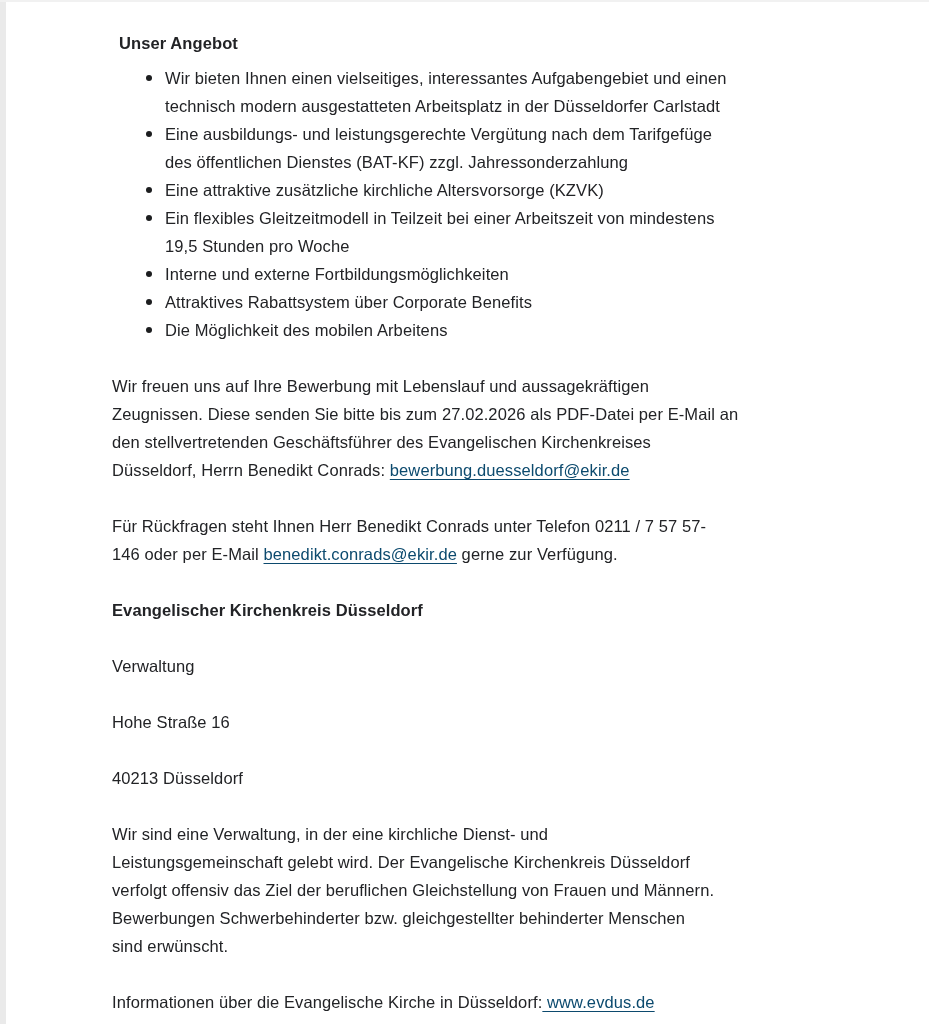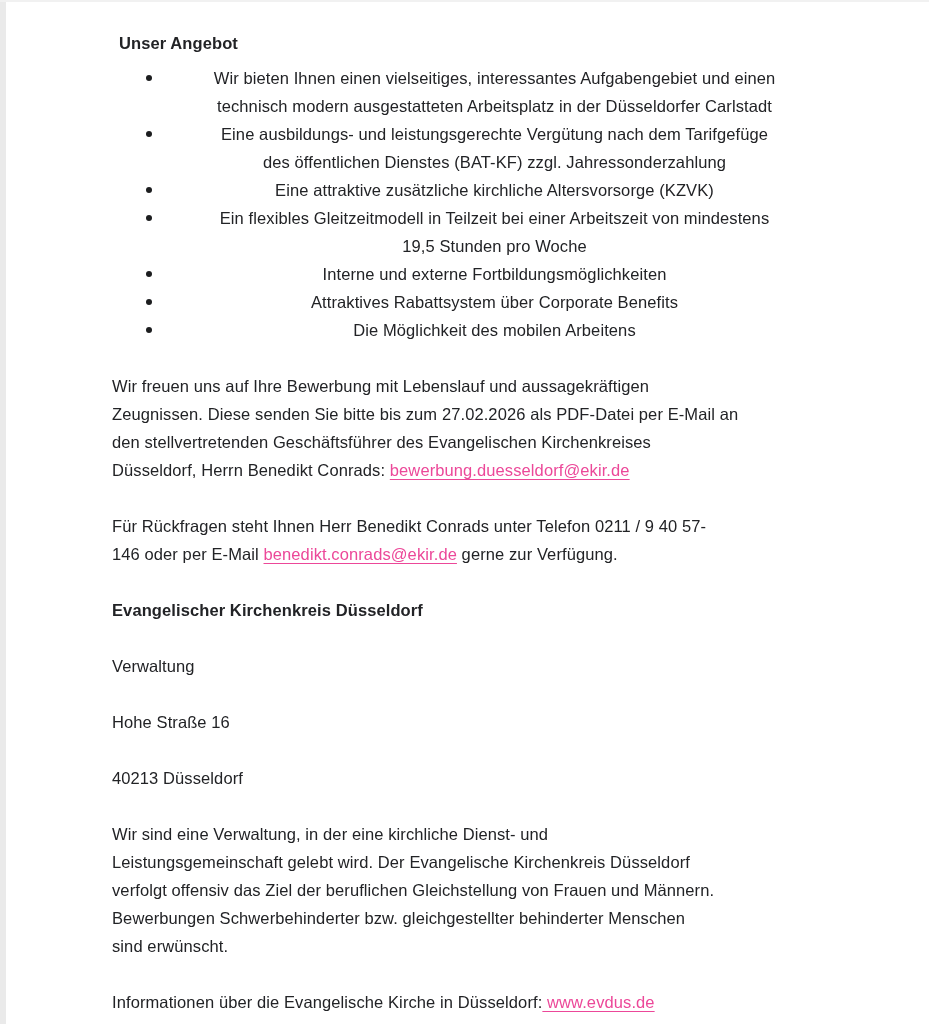--- a/index.html
+++ b/index.html
@@ -41,42 +41,41 @@
     font-size: 16.5px;
     line-height: 28px;
     font-weight: bold;
     margin: 7px;
     white-space: pre-line;
   }
   ul.benefits {
     list-style: none;
     margin: 0;
     padding: 0;
-    text-align: center;
   }
   ul.benefits li {
     position: relative;
     padding-left: 53px;
   }
   ul.benefits li .dot {
     position: absolute;
     left: 34px;
     top: 11px;
     width: 6px;
     height: 6px;
     border-radius: 50%;
     background: #1c1d1f;
   }
   .bullet-text { white-space: pre-line; }
   p.para {
     margin: 28px 0 0 0;
     white-space: pre-line;
   }
   a.doc-link {
-    color: #ec4899;
+    color: #0c4a6e;
     text-decoration: underline;
     text-underline-offset: 3px;
     text-decoration-thickness: 1px;
     cursor: pointer;
   }
   .org-block { margin-top: 28px; }
   .org-name {
     font-weight: bold;
     white-space: pre-line;
   }
@@ -124,21 +123,21 @@
       <span class="dot"></span>
       <span class="bullet-text">Die Möglichkeit des mobilen Arbeitens</span>
     </li>
   </ul>
 
   <p class="para"><span>Wir freuen uns auf Ihre Bewerbung mit Lebenslauf und aussagekräftigen
 Zeugnissen. Diese senden Sie bitte bis zum 27.02.2026 als PDF-Datei per E-Mail an
 den stellvertretenden Geschäftsführer des Evangelischen Kirchenkreises
 Düsseldorf, Herrn Benedikt Conrads: </span><a class="doc-link" href="#">bewerbung.duesseldorf@ekir.de</a></p>
 
-  <p class="para"><span>Für Rückfragen steht Ihnen Herr Benedikt Conrads unter Telefon 0211 / 9 40 57-
+  <p class="para"><span>Für Rückfragen steht Ihnen Herr Benedikt Conrads unter Telefon 0211 / 7 57 57-
 146 oder per E-Mail </span><a class="doc-link" href="#">benedikt.conrads@ekir.de</a><span> gerne zur Verfügung.</span></p>
 
   <div class="org-block">
     <div class="org-name">Evangelischer Kirchenkreis Düsseldorf</div>
     <div class="addr-line">Verwaltung</div>
     <div class="addr-line">Hohe Straße 16</div>
     <div class="addr-line">40213 Düsseldorf</div>
   </div>
 
   <p class="para">Wir sind eine Verwaltung, in der eine kirchliche Dienst- und

